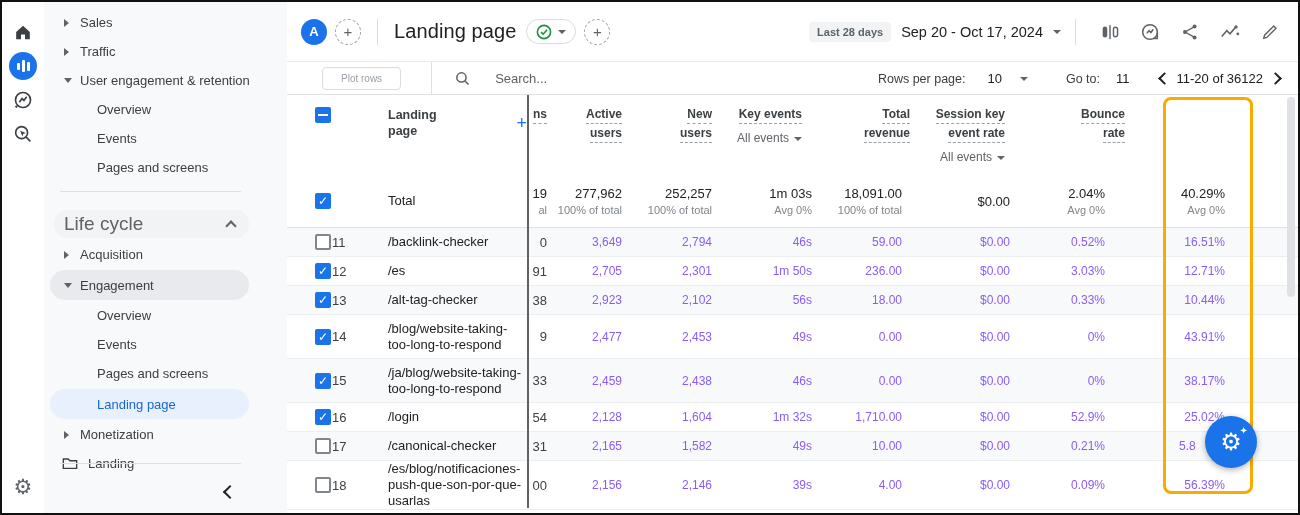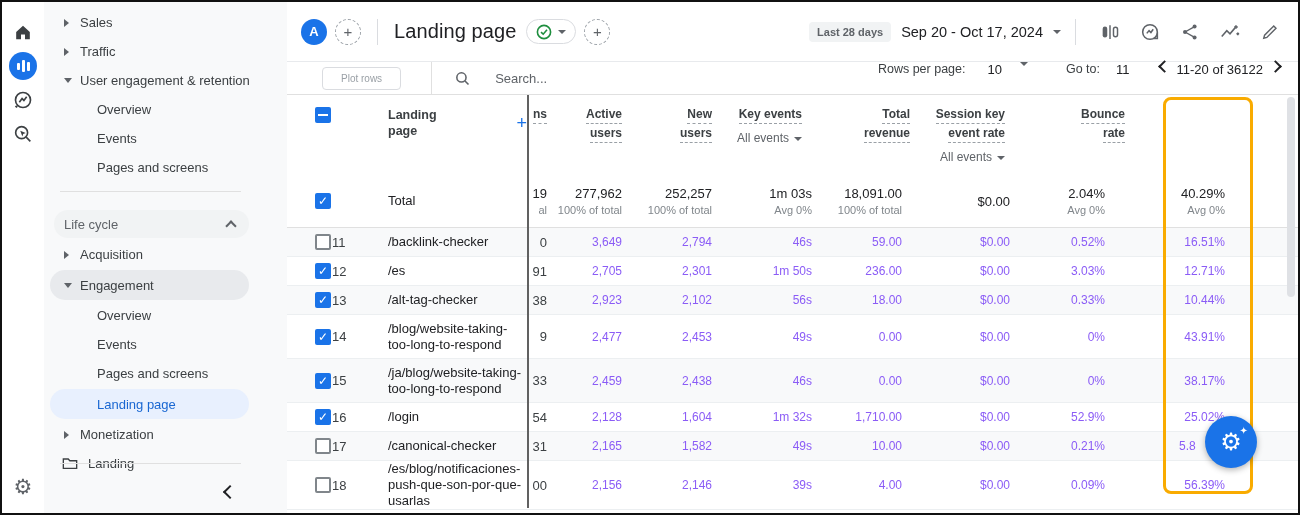--- a/index.html
+++ b/index.html
@@ -17,21 +17,21 @@
 
   
   .sidebar { position:absolute; left:42px; top:0; width:243px; height:100%; background:#f8f9fa; z-index:4; }
   .s-item { position:relative; height:29px; display:flex; align-items:center; font-size:13px; color:#3c4043; cursor:pointer; }
   .s-caret { position:absolute; left:20px; width:0; height:0; }
   .caret-right { border-top:4px solid transparent; border-bottom:4px solid transparent; border-left:5px solid #5f6368; }
   .caret-down { border-left:4px solid transparent; border-right:4px solid transparent; border-top:5px solid #5f6368; }
   .s-label { margin-left:36px; white-space:nowrap; }
   .s-child .s-label { margin-left:53px; }
   .s-divider { height:1px; background:#e0e0e0; margin:9px 46px 9px 16px; }
-  .s-section { position:relative; height:28px; margin:18px 38px 2px 10px; background:#f1f3f4; border-radius:16px; display:flex; align-items:center; font-size:13px; color:#5f6368; cursor:pointer; }
+  .s-section { position:relative; height:28px; margin:18px 38px 2px 10px; background:#f1f3f4; border-radius:16px; display:flex; align-items:center; font-size:19px; color:#5f6368; cursor:pointer; }
   .s-section .s-label { margin-left:10px; }
   .chev { display:inline-block; border-style:solid; border-color:#5f6368; border-width:0 2px 2px 0; padding:3px; }
   .chev-up { transform:rotate(-135deg); position:absolute; right:14px; top:12px; }
   .s-pill { margin:1px 38px 1px 6px; border-radius:16px; height:30px; }
   .s-pill.gray { background:#e8eaed; }
   .s-pill.blue { background:#e8f0fe; }
   .s-pill.gray .s-caret { left:14px; }
   .s-pill.gray .s-label { margin-left:30px; }
   .s-pill.blue .s-label { margin-left:47px; color:#1967d2; }
   .s-lib-icon { position:absolute; left:18px; top:7px; }
@@ -56,21 +56,21 @@
   .hdr-icons { display:flex; align-items:center; gap:16px; margin-left:8px; }
   .icon-btn { width:24px; height:24px; display:flex; align-items:center; justify-content:center; cursor:pointer; }
 
   
   .toolbar { position:relative; height:33px; border-bottom:1px solid #e0e0e0; display:flex; align-items:center; }
   .plot-rows { margin-left:35px; border:1px solid #dadce0; border-radius:4px; color:#9aa0a6; font-size:10px; padding:5px 18px; background:#fff; cursor:default; }
   .tb-div { width:1px; height:33px; background:#e0e0e0; margin-left:30px; }
   .search-wrap { display:flex; align-items:center; gap:24px; margin-left:22px; flex:1; }
   .search-input { border:none; outline:none; font-size:13px; color:#202124; font-family:"Liberation Sans",sans-serif; width:300px; background:transparent; }
   .search-input::placeholder { color:#5f6368; }
-  .pager { position:absolute; right:18px; top:0; height:33px; display:flex; align-items:flex-start; font-size:12.5px; color:#3c4043; gap:8px; }
+  .pager { position:absolute; right:18px; top:0; height:33px; display:flex; align-items:center; font-size:12.5px; color:#3c4043; gap:8px; }
   .pager .num { font-size:13px; color:#202124; }
   .pager .gap { width:22px; }
   .chev-pg { border-style:solid; border-color:#202124; border-width:0 2px 2px 0; padding:3.5px; display:inline-block; cursor:pointer; }
   .chev-pg.left { transform:rotate(135deg); }
   .chev-pg.right { transform:rotate(-45deg); }
 
   
   .tbl { position:relative; }
   .trow { display:flex; align-items:center; }
   .cell { flex:none; }

